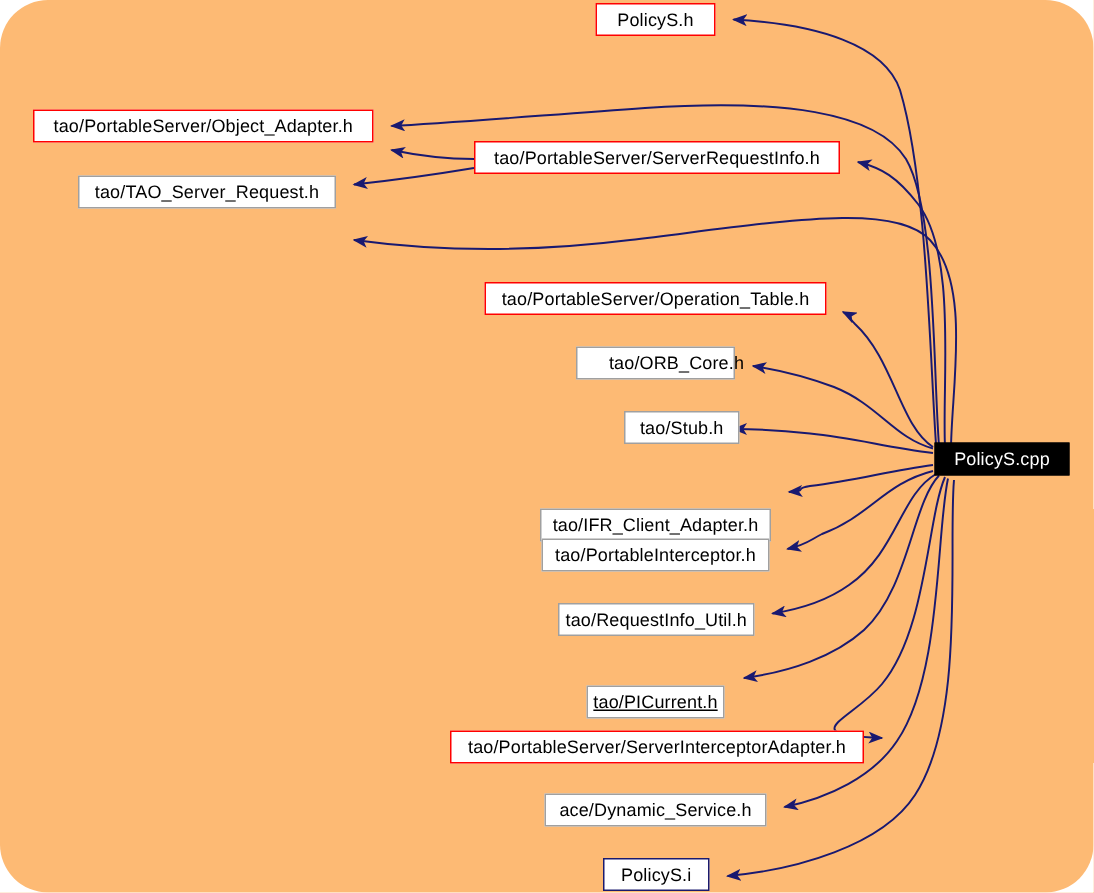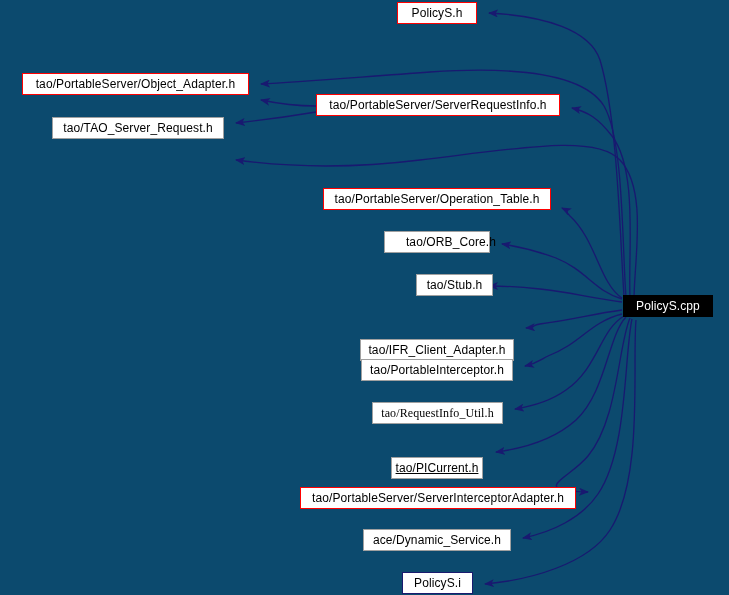--- a/index.html
+++ b/index.html
@@ -1,18 +1,18 @@
 <!DOCTYPE html>
 <html><head>
 <meta charset="utf-8">
 <title>PolicyS.cpp include dependency graph</title>
 <style>
   html,body{margin:0;padding:0;background:#ffffff;}
   body{font-family:"Liberation Sans",sans-serif;}
-  #graph{position:relative;width:729px;height:595px;background:#0c4a6e;overflow:hidden;}
+  #graph{position:relative;width:729px;height:595px;background:#fdba74;overflow:hidden;border-radius:32px;}
   #edges{position:absolute;left:0;top:0;width:729px;height:595px;}
   .node{position:absolute;box-sizing:border-box;display:flex;align-items:center;
         justify-content:center;background:#ffffff;white-space:nowrap;
         font-size:12px;line-height:1;color:#000000;letter-spacing:0.1px;}
   .node .lbl{display:block;padding:0 5px;}
   .node.gray{border:1px solid #a0a0a0;text-align:center;}
   .node.red{border:1px solid #ff0000;}
   .node.navy{border:1px solid #1a1a6e;}
   .node.root{background:#000000;border:1px solid #000000;color:#ffffff;}
 </style>
@@ -83,21 +83,21 @@
     </div>
   <div class="node gray" title="tao/Stub.h" style="left: 400px; top: 274px; width: 77px; height: 22px; margin-left: 16px;">
       <span class="lbl">tao/Stub.h</span>
     </div>
   <div class="node gray" title="tao/IFR_Client_Adapter.h" style="left: 360px; top: 316px; width: 154px; height: 22px; margin-top: 23px;">
       <span class="lbl">tao/IFR_Client_Adapter.h</span>
     </div>
   <div class="node gray" title="tao/PortableInterceptor.h" style="left: 361px; top: 359px; width: 152px; height: 22px;">
       <span class="lbl">tao/PortableInterceptor.h</span>
     </div>
-  <div class="node gray" title="tao/RequestInfo_Util.h" style="left: 372px; top: 402px; width: 131px; height: 22px; font-family: Liberation Serif, serif;">
+  <div class="node gray" title="tao/RequestInfo_Util.h" style="left: 372px; top: 402px; width: 131px; height: 22px;">
       <span class="lbl">tao/RequestInfo_Util.h</span>
     </div>
   <div class="node gray" title="tao/PICurrent.h" style="left: 391px; top: 457px; width: 92px; height: 22px; text-decoration: underline;">
       <span class="lbl">tao/PICurrent.h</span>
     </div>
   <div class="node red" title="tao/PortableServer/ServerInterceptorAdapter.h" style="left: 300px; top: 487px; width: 276px; height: 22px;">
       <span class="lbl">tao/PortableServer/ServerInterceptorAdapter.h</span>
     </div>
   <div class="node gray" title="ace/Dynamic_Service.h" style="left: 363px; top: 529px; width: 148px; height: 22px;">
       <span class="lbl">ace/Dynamic_Service.h</span>

